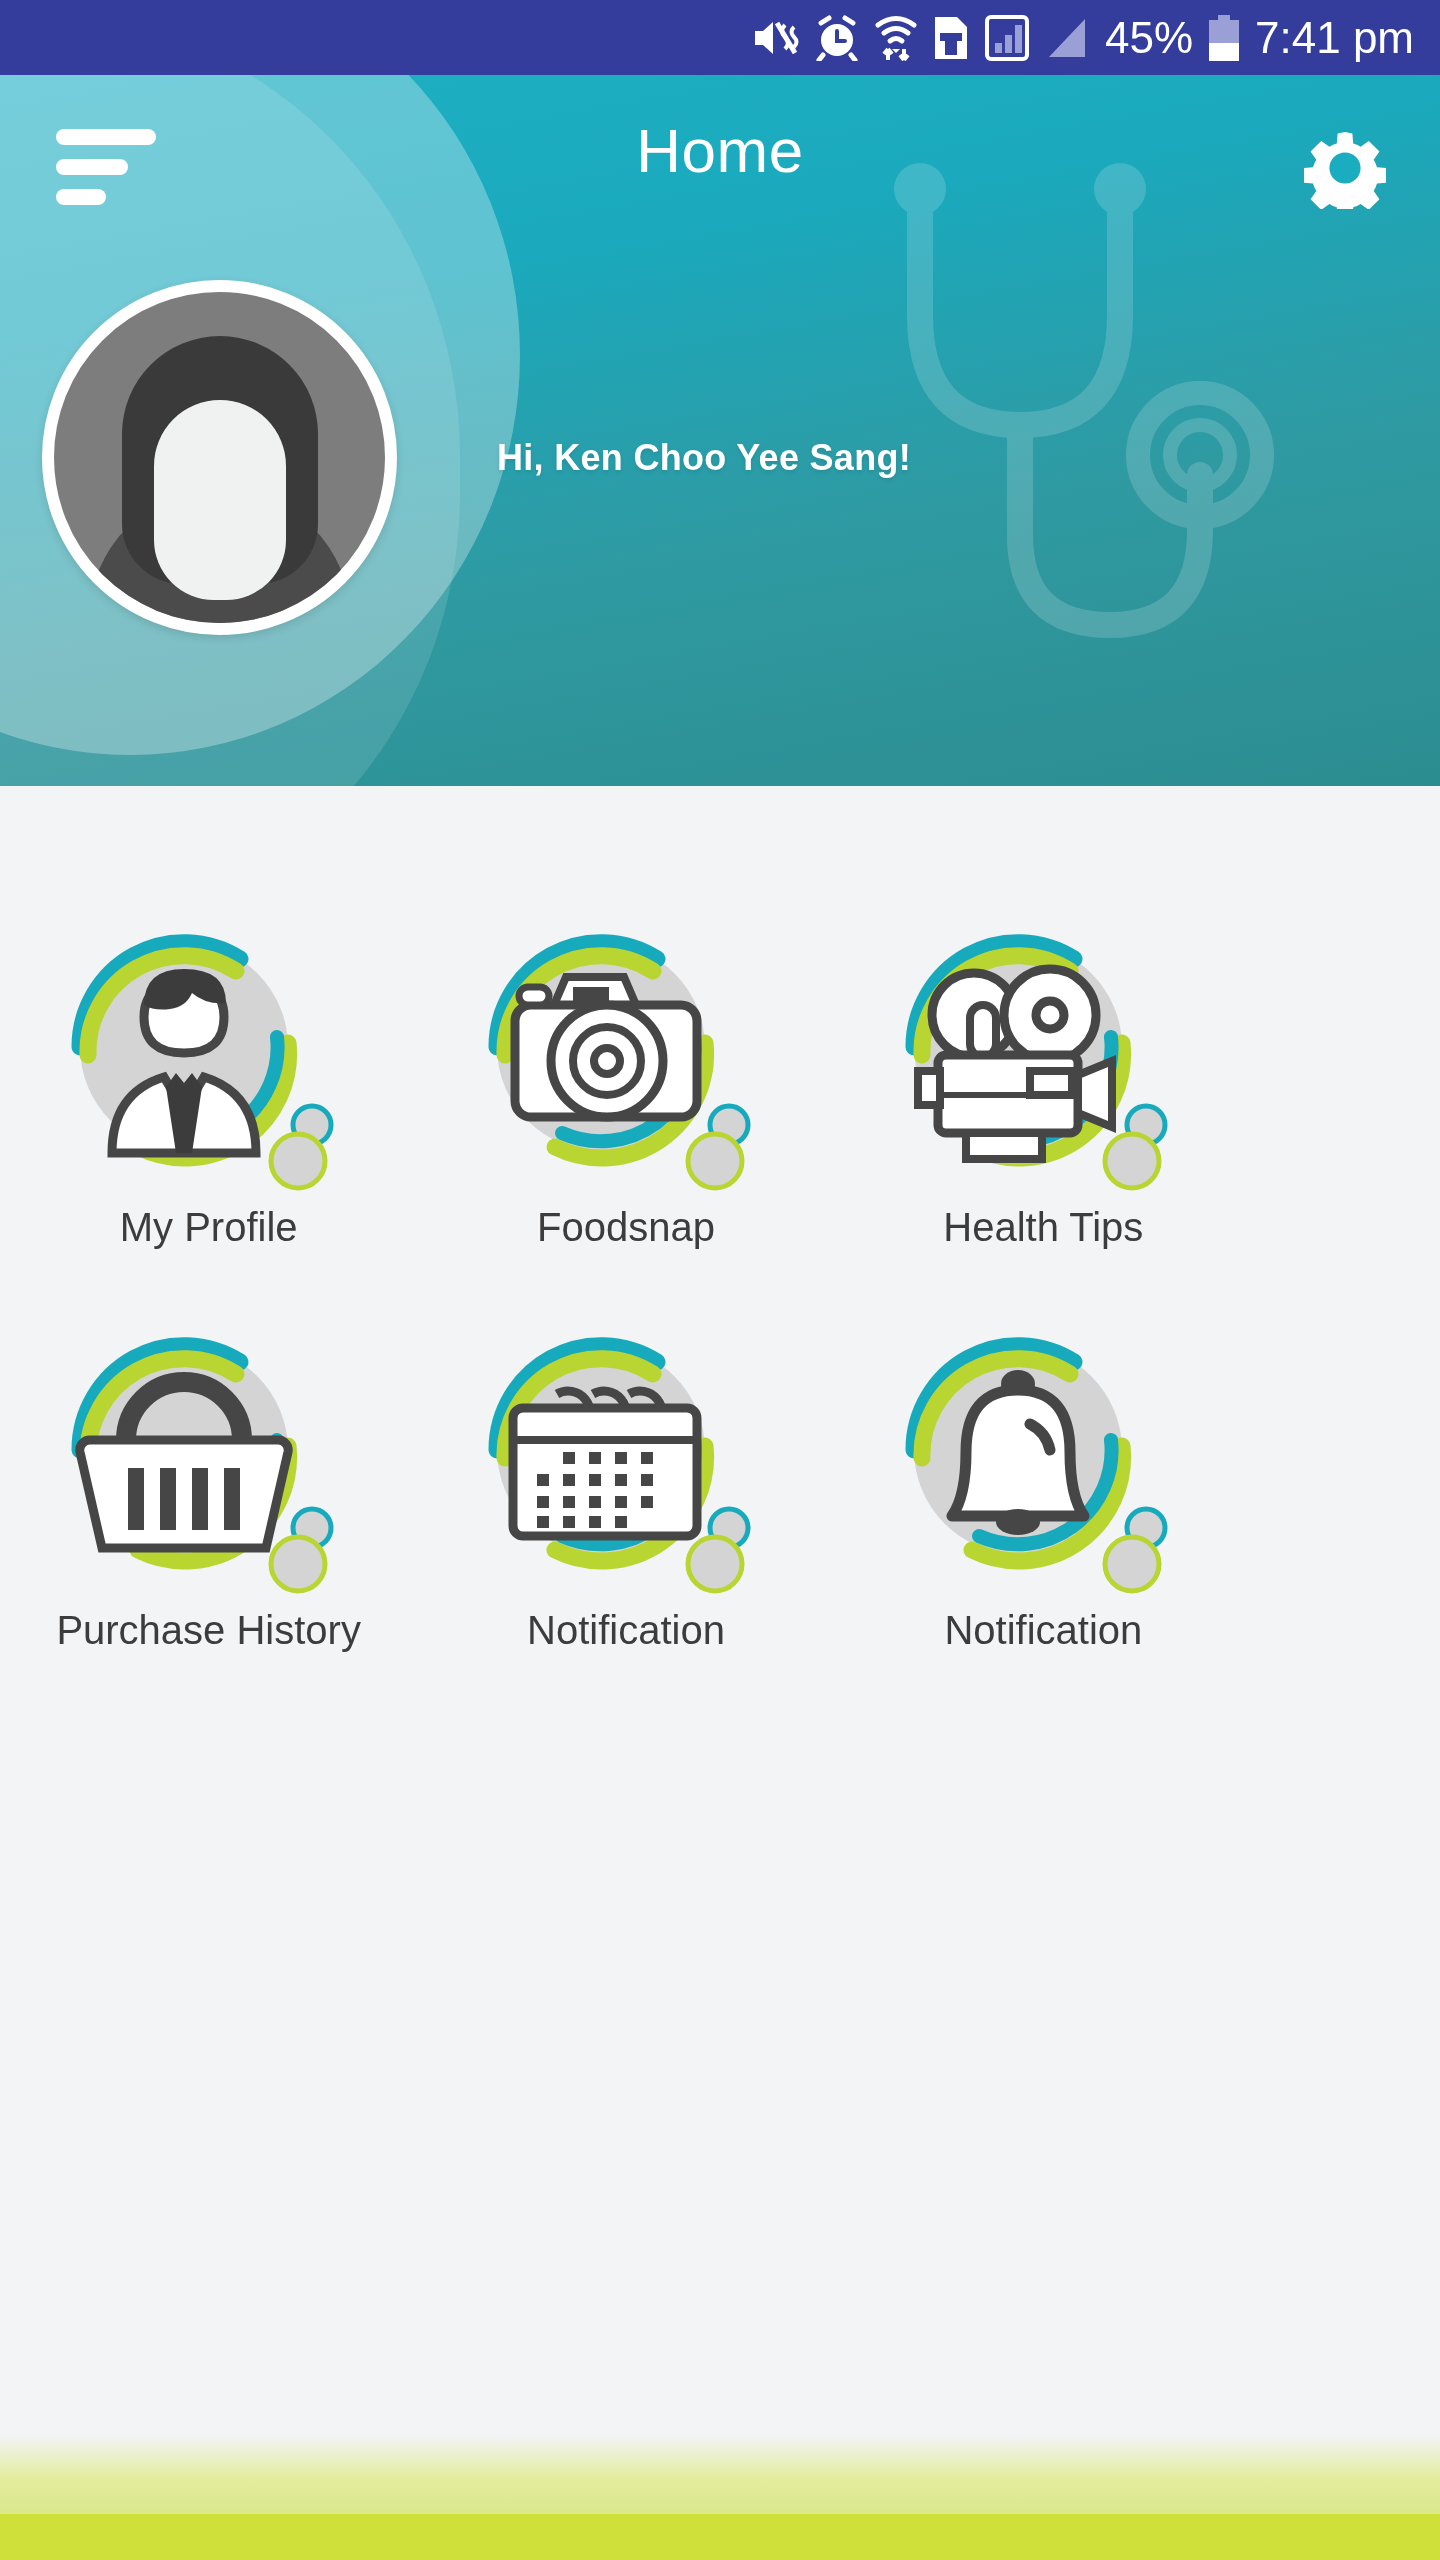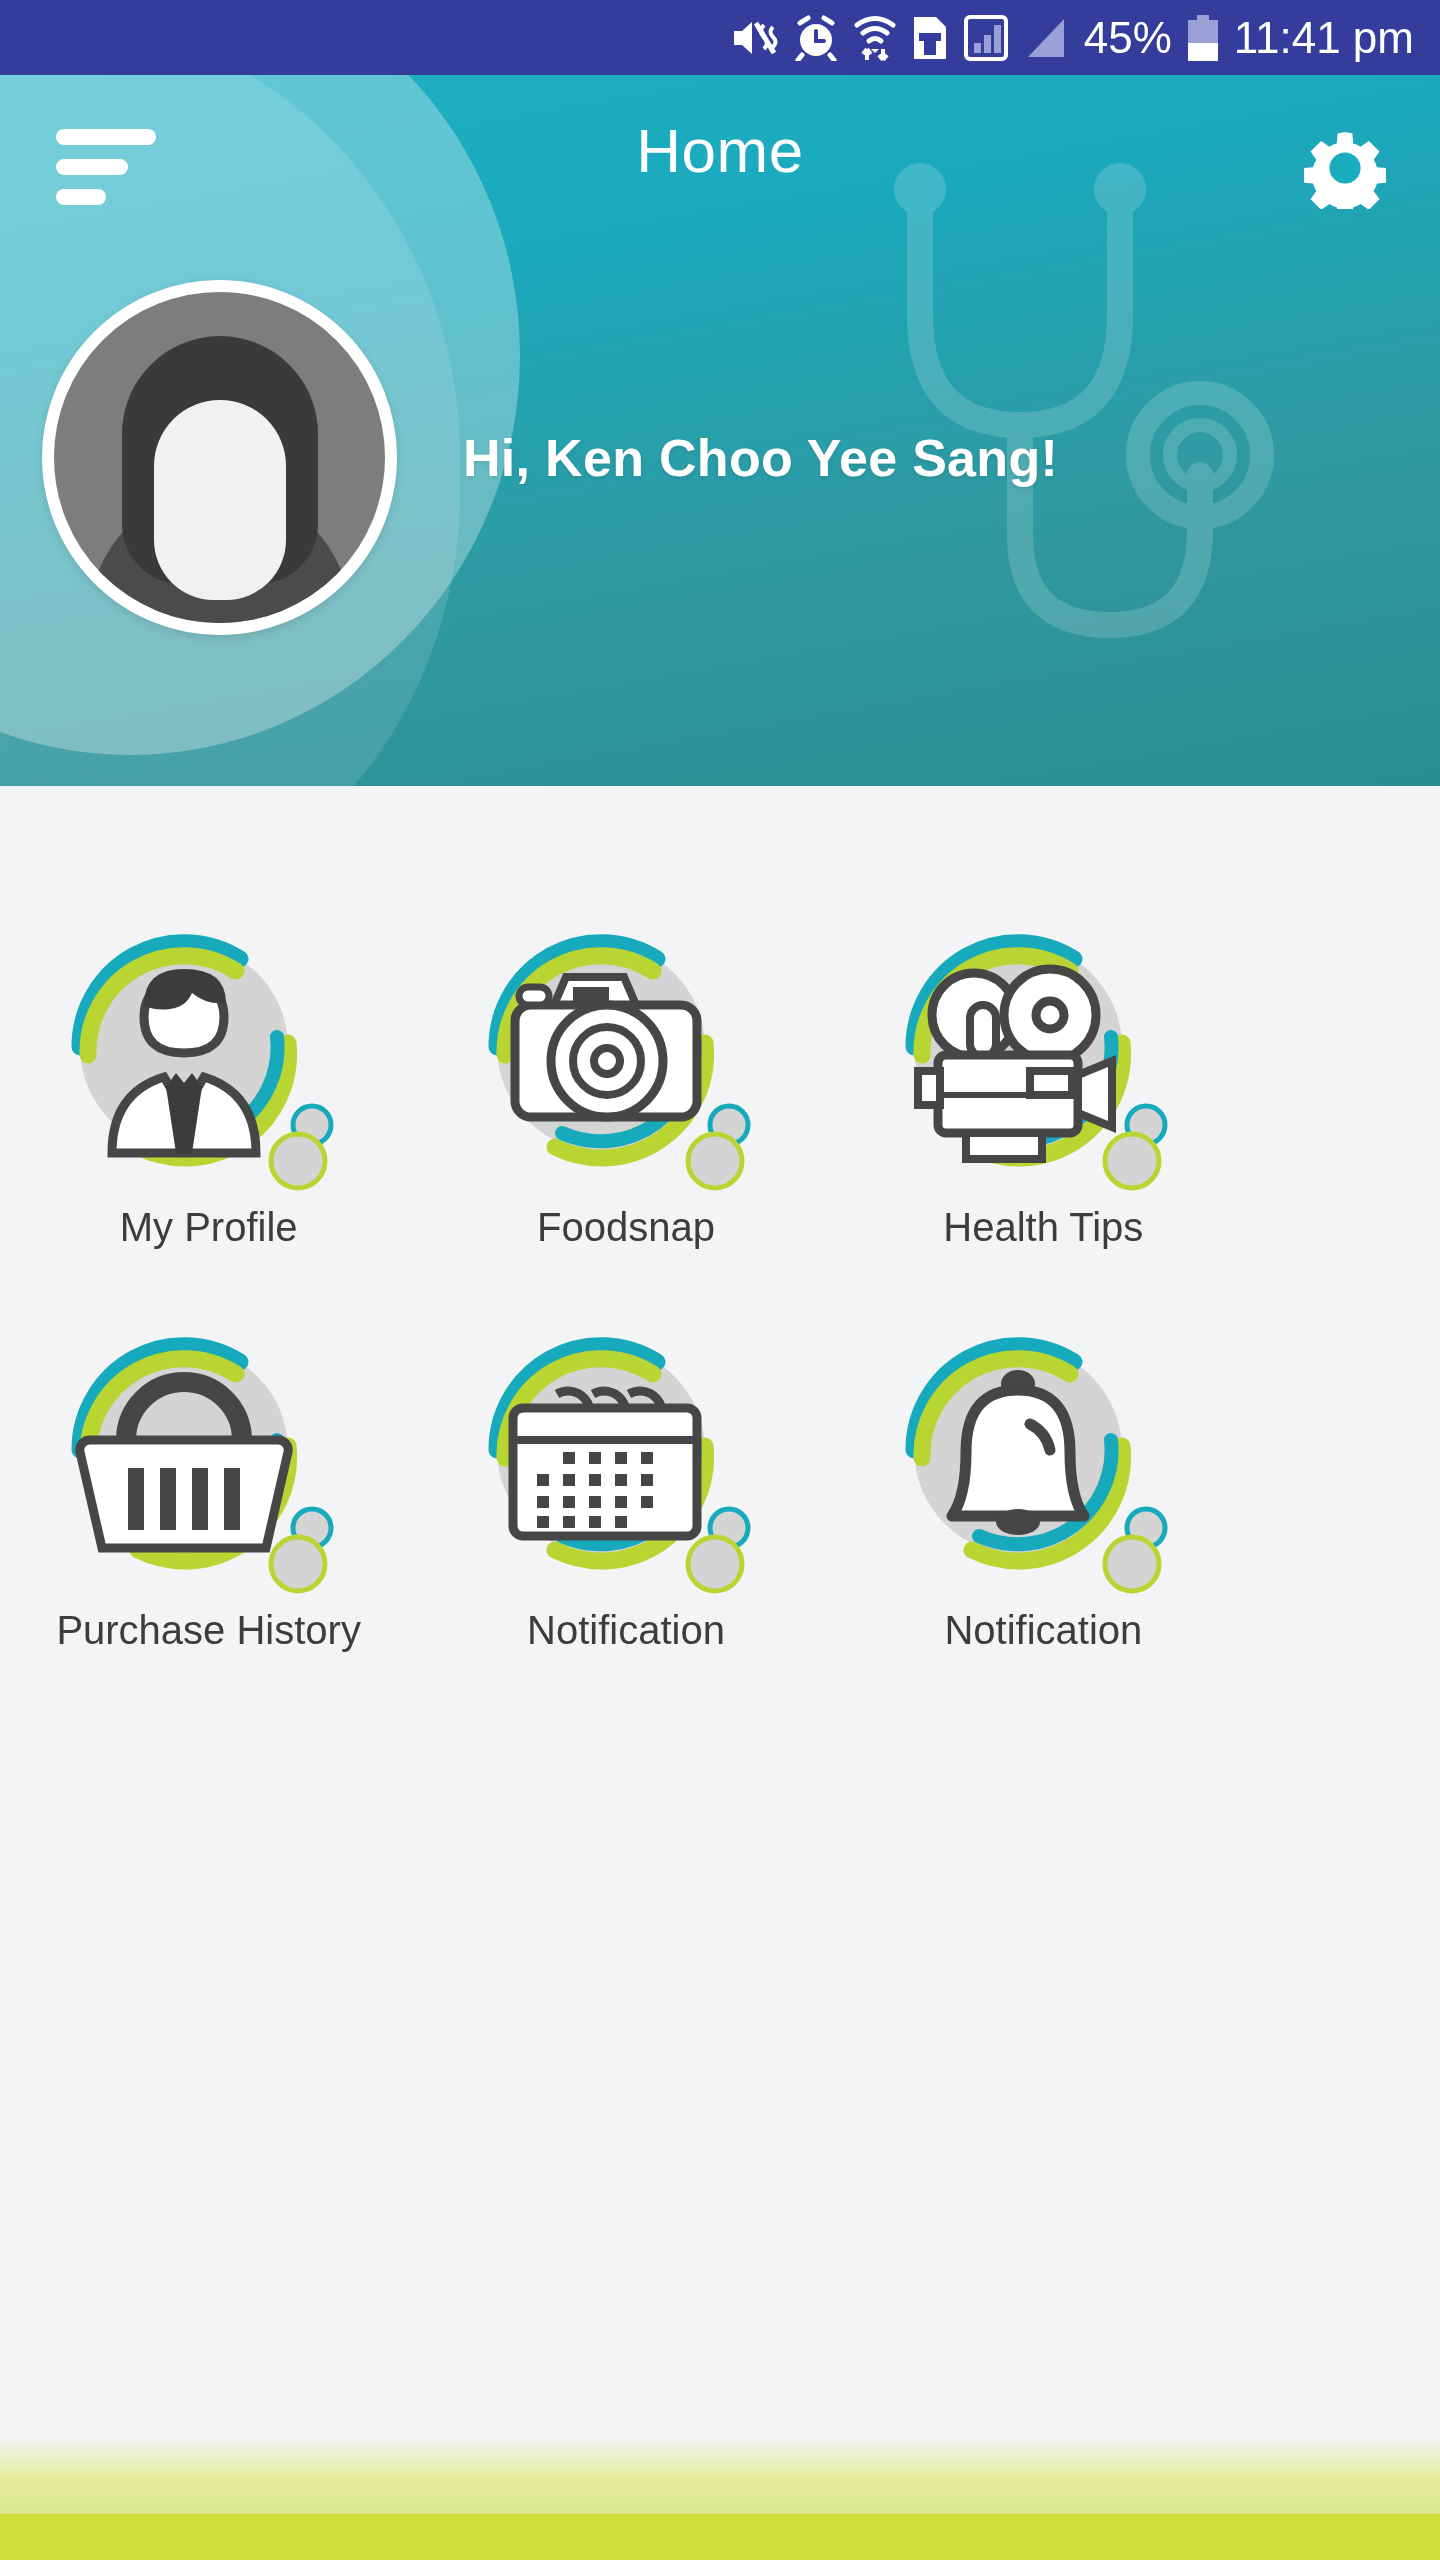--- a/index.html
+++ b/index.html
@@ -61,21 +61,21 @@
     overflow:hidden; box-shadow:0 3px 10px rgba(0,0,0,.12);
   }
   .av-hair{ position:absolute; left:50%; top:44px; transform:translateX(-50%);
     width:196px; height:248px; background:#3a3a3a; border-radius:98px 98px 60px 60px; }
   .av-face{ position:absolute; left:50%; top:108px; transform:translateX(-50%);
     width:132px; height:200px; background:#f0f2f2; border-radius:66px 66px 60px 60px; }
   .av-body{ position:absolute; left:50%; bottom:-46px; transform:translateX(-50%);
     width:262px; height:180px; background:#4b4b4b; border-radius:131px 131px 0 0; }
   .av-neck{ position:absolute; left:50%; bottom:42px; transform:translateX(-50%);
     width:68px; height:120px; background:#f0f2f2; border-radius:0 0 34px 34px; }
-  .greeting{ margin-left:66px; color:#ffffff; font-size:52px; font-weight:700;
+  .greeting{ margin-left:100px; color:#ffffff; font-size:36px; font-weight:700;
     letter-spacing:.3px; text-shadow:0 2px 4px rgba(0,0,0,.10); }
 
   
   .content{ position:absolute; top:810px; left:0; width:1440px; height:1750px;
     background:#f2f4f5; }
 
   .grid{ position:absolute; top:115px; left:0; width:1252px;
     display:grid; grid-template-columns:repeat(3,1fr); row-gap:78px; }
   .tile{ display:flex; flex-direction:column; align-items:center; cursor:pointer; }
   .tile-ico{ position:relative; width:330px; height:270px; }
@@ -129,21 +129,21 @@
     </svg>
     <svg class="sb-ico" width="44" height="46" viewBox="0 0 44 46">
       <path d="M40 4 L40 42 L4 42 Z" fill="#9aa0d6"></path>
     </svg>
     <span class="sb-text">45%</span>
     <span class="sb-batt">
       <span class="cap"></span>
         <span class="body"></span>
         <span class="fill"></span>
     </span>
-    <span class="sb-text">11:41 pm</span>
+    <span class="sb-text">7:41 pm</span>
   </div>
 
   <div class="header">
     <div class="hdr-blob"></div>
     <div class="hdr-blob2"></div>
 
     <svg class="stetho" width="620" height="560" viewBox="0 0 620 560">
       <path d="M60 40 v120 q0 110 100 110 q100 0 100 -110 v-120" stroke="#ffffff" stroke-width="26" fill="none" stroke-linecap="round"></path>
       <circle cx="60" cy="34" r="26" fill="#ffffff"></circle>
       <circle cx="260" cy="34" r="26" fill="#ffffff"></circle>

